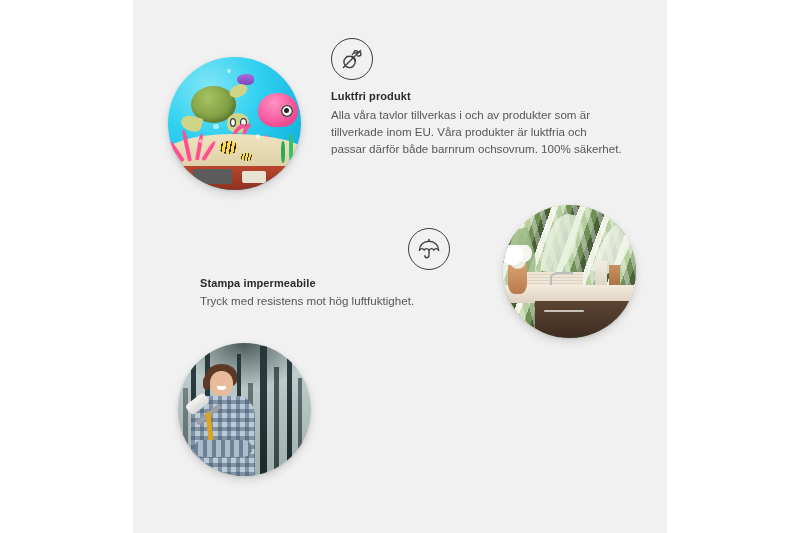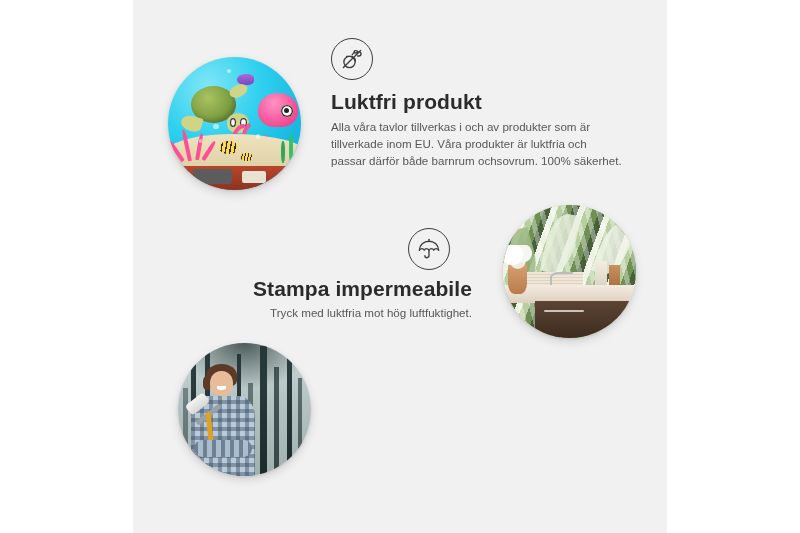--- a/index.html
+++ b/index.html
@@ -277,37 +277,37 @@
   
   .feature { position: absolute; }
   .icon-circle {
     width: 40px; height: 40px;
     border: 1.6px solid #3d3d3d;
     border-radius: 50%;
     display: flex; align-items: center; justify-content: center;
   }
   .icon-circle svg { display:block; }
   .feature-title {
-    font-size: 21px;
+    font-size: 11px;
     font-weight: bold;
     color: #2b2b2b;
     letter-spacing: .1px;
   }
   .feature-body {
     font-size: 11.6px;
     color: #55575a;
     line-height: 1.46;
   }
 
   
   #feature-odourless { left: 331px; top: 38px; width: 292px; }
   #feature-odourless .feature-title { margin: 10px 0 5px; }
 
   
-  #feature-waterproof { left: 200px; top: 228px; width: 272px; text-align: right; }
+  #feature-waterproof { left: 200px; top: 228px; width: 272px; text-align: left; }
   #feature-waterproof .icon-wrap { display:flex; justify-content:flex-end; padding-right: 22px; }
   #feature-waterproof .feature-title { margin: 7px 0 4px; }
 
   
   #feature-easy { left: 297px; top: 397px; width: 234px; text-align: center; }
   #feature-easy .icon-wrap { display:flex; justify-content:center; padding-right: 108px; }
   #feature-easy .feature-title { margin: 8px 0 4px; }
 </style>
 </head>
 <body>
@@ -385,21 +385,21 @@
       <div class="icon-circle">
         <svg width="26" height="26" viewBox="0 0 26 26" fill="none" stroke="#3d3d3d" stroke-width="1.35" stroke-linecap="round" stroke-linejoin="round">
           <path d="M3.4 14.2C3.4 9 7.7 5.2 13 5.2s9.6 3.8 9.6 9"></path>
           <path d="M3.4 14.2c1.6-2.1 3.6-2.1 4.8 0 1.2-2.1 3.2-2.1 4.8 0 1.6-2.1 3.6-2.1 4.8 0 1.2-2.1 3.2-2.1 4.8 0"></path>
           <path d="M13 5.2V3.3"></path>
           <path d="M13 14.2v5.4c0 1.2-.9 2.1-2.1 2.1-1.1 0-2-.9-2-2"></path>
         </svg>
       </div>
     </div>
     <div class="feature-title">Stampa impermeabile</div>
-    <div class="feature-body">Tryck med luktfria mot hög luftfuktighet.</div>
+    <div class="feature-body">Tryck med resistens mot hög luftfuktighet.</div>
   </div>
 
   <div class="disc" id="disc-forest">
     <div class="art">
       <div class="forest-bg"></div>
       <div class="trees">
         <i></i>
           <i></i>
           <i></i>
           <i></i>

